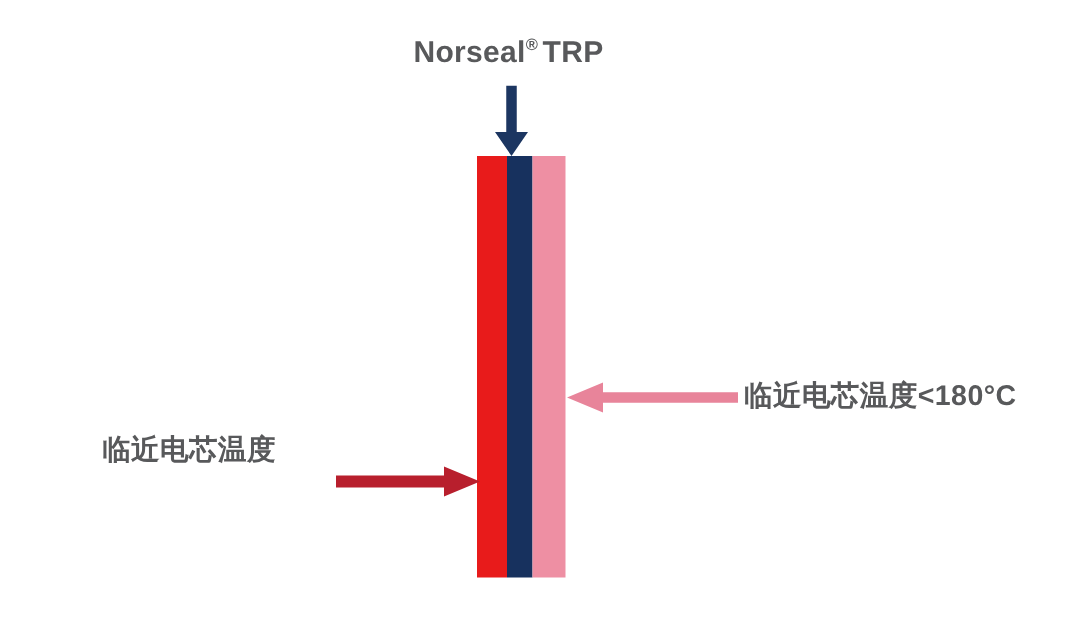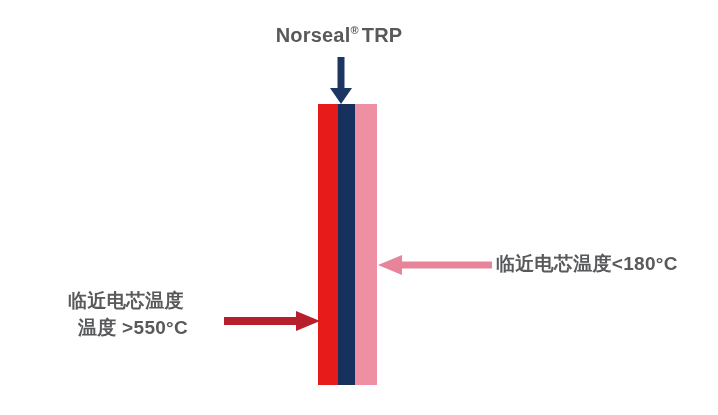--- a/index.html
+++ b/index.html
@@ -146,16 +146,15 @@
   <div id="right-label" style="color: rgb(88, 89, 91);">临近电芯温度&lt;180°C</div>
 
   <div id="left-arrow">
     <svg width="96" height="26" viewBox="0 0 96 26" xmlns="http://www.w3.org/2000/svg">
       <polygon points="96,13 72,3 72,9 0,9 0,17 72,17 72,23" fill="#b81f2d"></polygon>
     </svg>
   </div>
 
   <div id="left-label" style="color: rgb(88, 89, 91);">
     <span class="line line1">临近电芯温度</span>
-    <span class="line line2">温度 &gt;550°C</span>
   </div>
 
 </div>
 
 </body></html>

